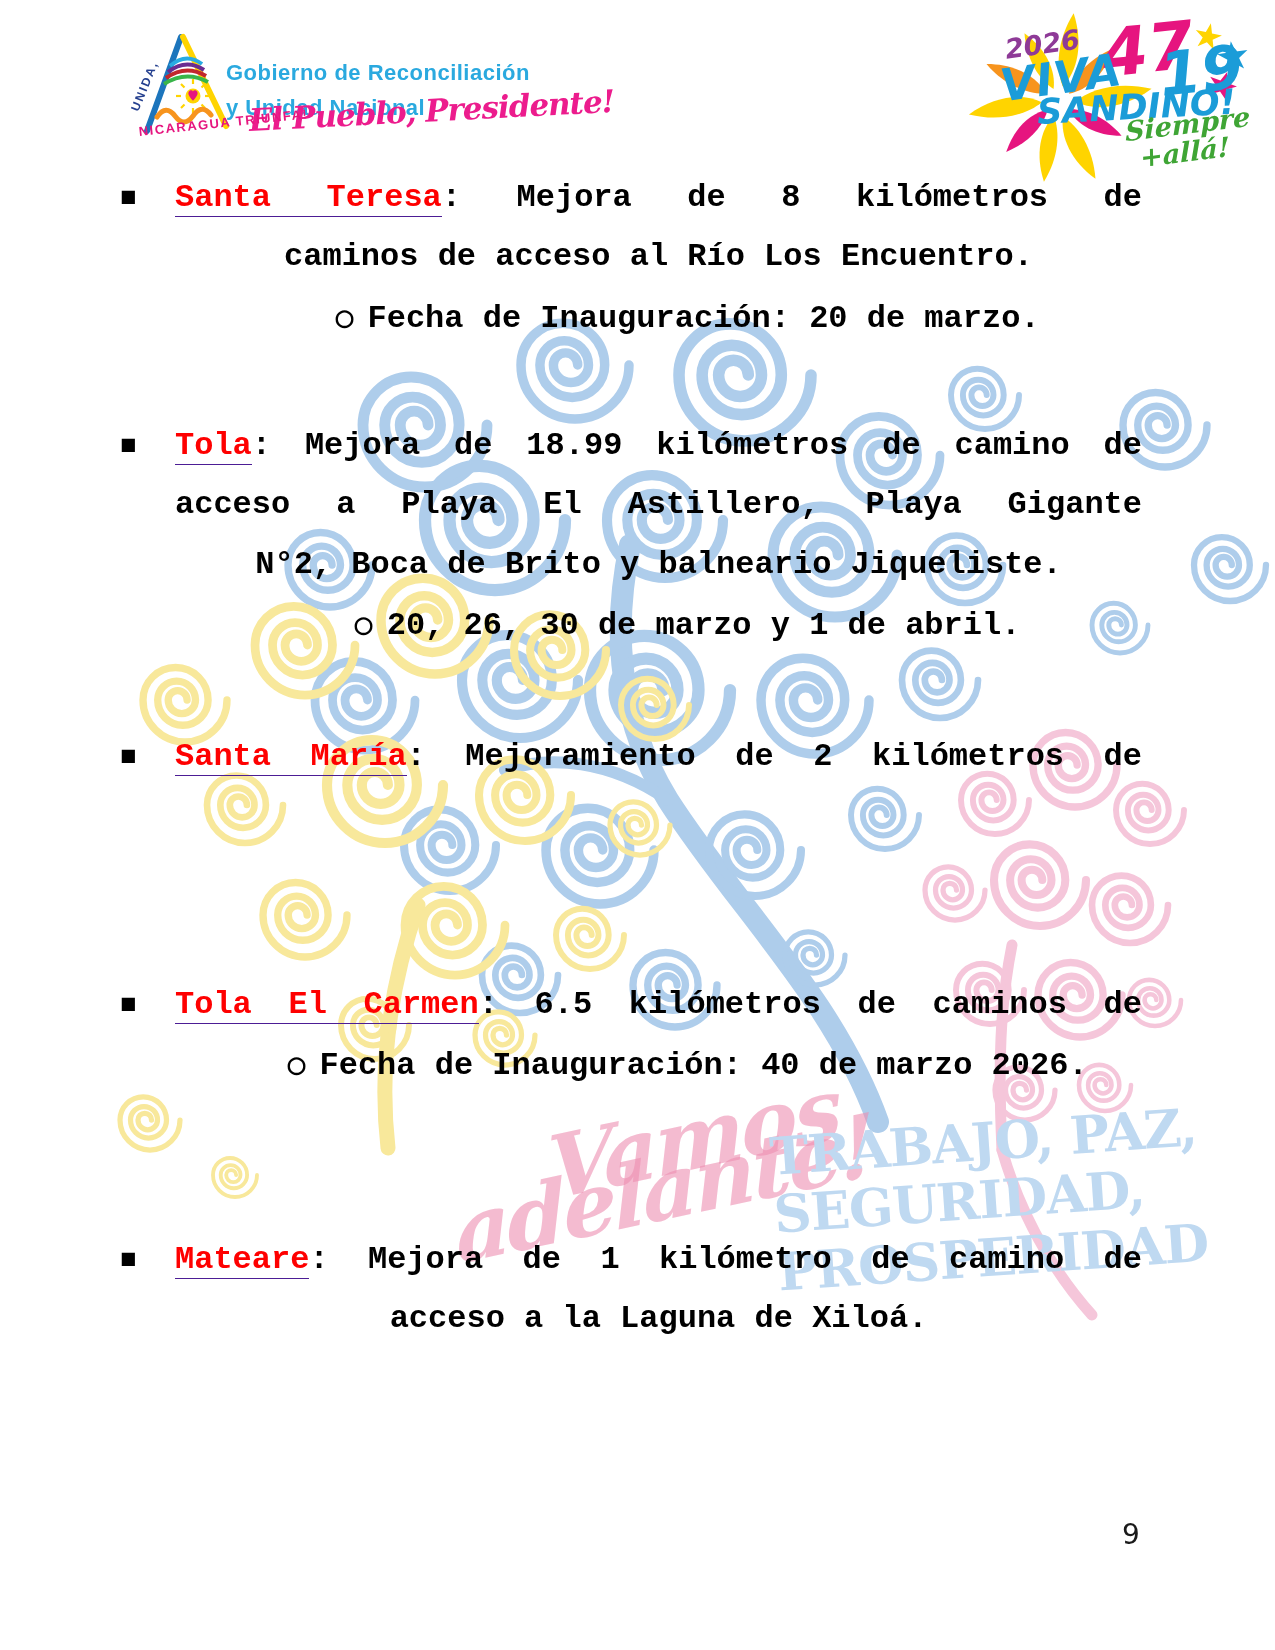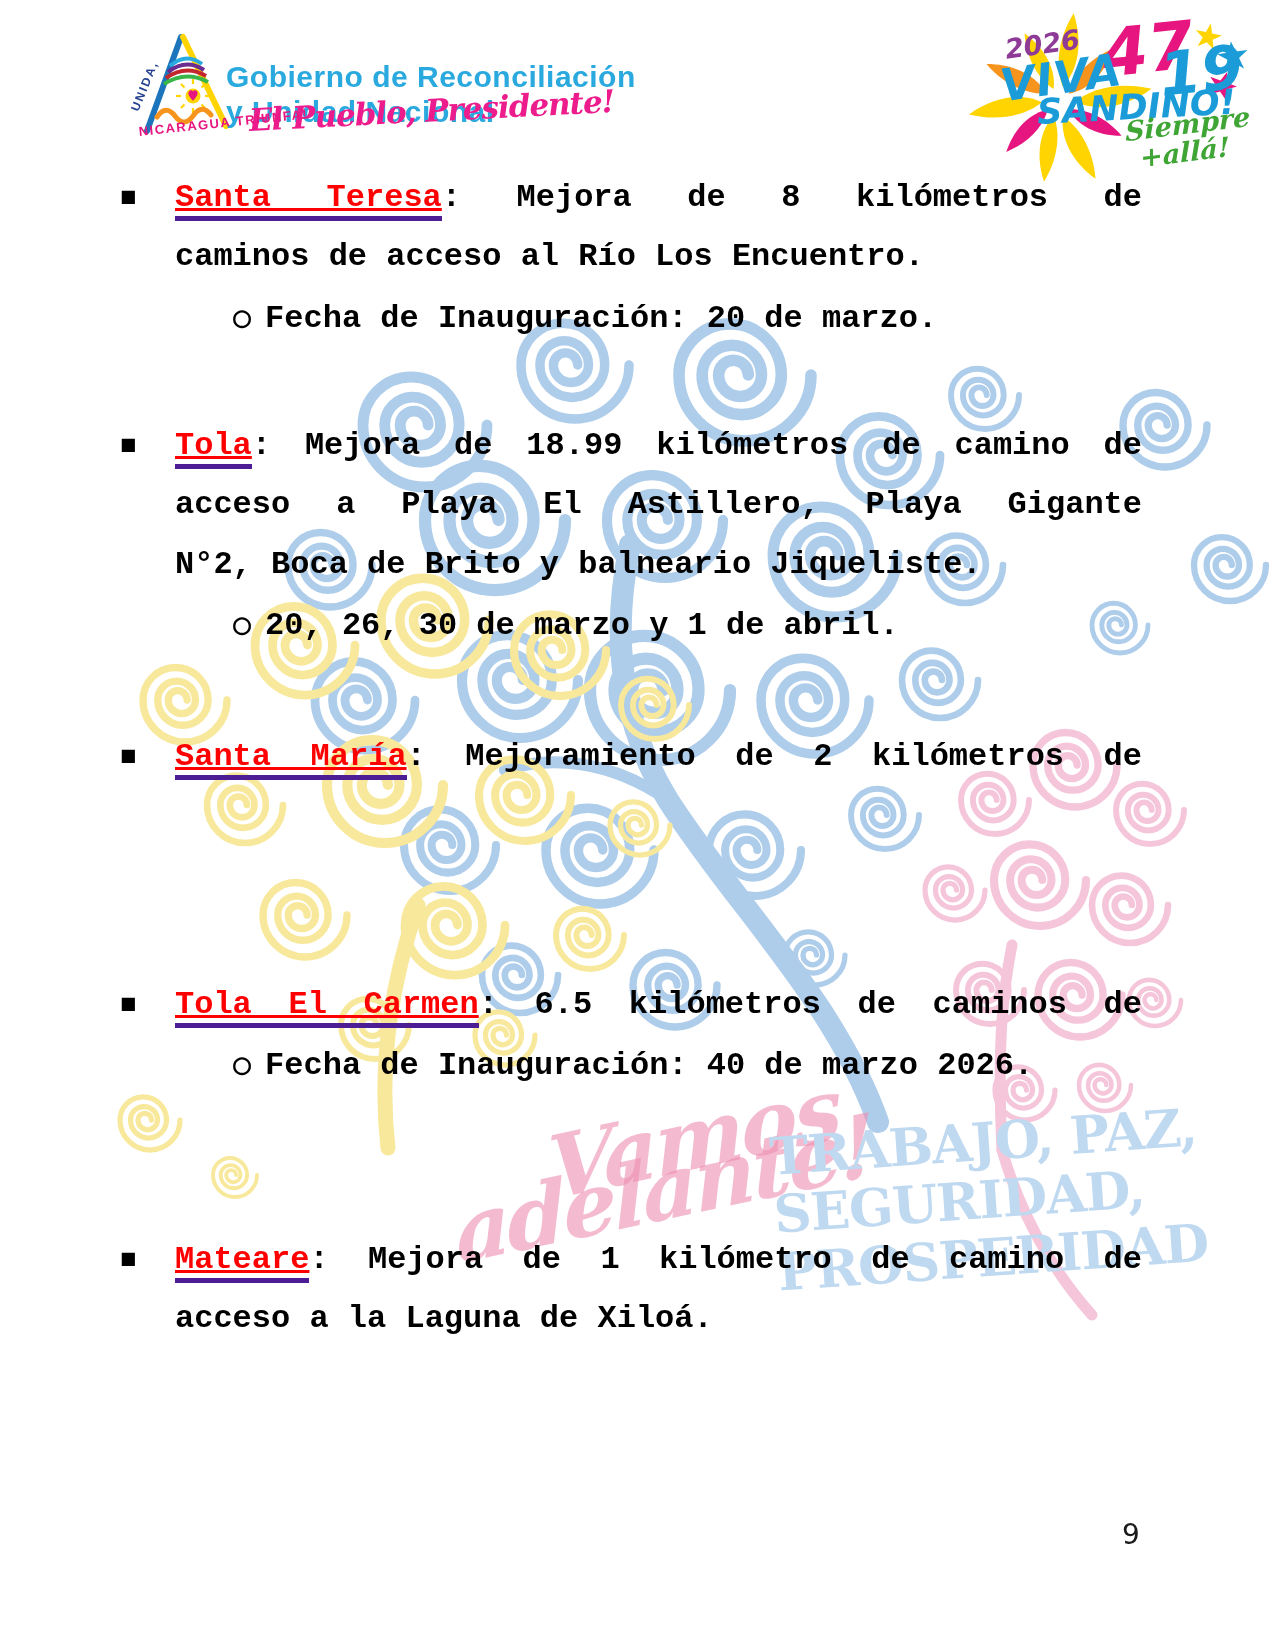--- a/index.html
+++ b/index.html
@@ -14,35 +14,35 @@
   .wm-script{position:absolute;z-index:1;color:rgba(236,142,176,0.60);
              font-family:"DejaVu Serif",serif;font-style:italic;font-weight:700;
              letter-spacing:-3px;transform:rotate(-12deg) skewX(-8deg);transform-origin:left top;}
   .wm-slab{position:absolute;left:768px;top:1128px;z-index:1;color:#BFD9F1;
            font-family:"DejaVu Serif",serif;font-weight:700;font-size:52px;line-height:58px;
            letter-spacing:-1px;transform:rotate(-4deg);transform-origin:left top;white-space:nowrap;}
 
   
   .item{position:absolute;left:175px;width:967px;z-index:2;font-size:32px;line-height:59.3px;
         font-weight:700;color:#000;}
-  .line{width:967px;white-space:nowrap;}
+  .line{width:967px;white-space:nowrap;text-align:center;}
   .line.j{white-space:normal;text-align:justify;text-align-last:justify;}
   .line.sub{padding-left:58px;width:909px;}
-  .place{color:#FE0000;border-bottom:5px solid #4c1d95;text-decoration:underline;}
+  .place{color:#FE0000;border-bottom:1px solid #4c1d95;}
   .sq{position:absolute;left:-57px;top:-3px;font-family:"DejaVu Sans Mono",monospace;
       font-size:34px;line-height:59.3px;color:#000;}
   .mk{font-family:"DejaVu Sans Mono",monospace;font-size:30px;margin-right:14px;}
 
   .page-number{position:absolute;left:1122px;top:1518px;z-index:2;
                font-family:"DejaVu Sans",sans-serif;font-size:28px;color:#1a1a1a;}
 
   
   #logo-gfx{position:absolute;left:0;top:0;z-index:3;}
   .hdr{position:absolute;z-index:4;white-space:nowrap;}
-  .gob{font-family:"Liberation Sans",sans-serif;font-weight:700;font-size:30px;
+  .gob{font-family:"Liberation Sans",sans-serif;font-weight:700;font-size:22px;
        color:#2AA9DF;letter-spacing:0.5px;}
   .slogan{font-family:"DejaVu Serif",serif;font-style:italic;font-weight:700;font-size:31px;
           color:#EC1C8D;letter-spacing:-1px;transform:rotate(-3deg);transform-origin:left top;}
   .unida{font-family:"Liberation Sans",sans-serif;font-weight:700;font-size:12px;color:#25408F;
          letter-spacing:2px;transform:rotate(-68deg);transform-origin:left top;}
   .nica{font-family:"Liberation Sans",sans-serif;font-weight:700;font-size:13px;color:#E6157F;
         letter-spacing:1.5px;transform:rotate(-6deg);transform-origin:left top;}
   .rl{font-family:"DejaVu Sans",sans-serif;font-weight:700;font-style:italic;
       transform-origin:left top;}
   .rl-2026{left:1003px;top:34px;font-size:27px;color:#8E3A97;transform:rotate(-8deg);}

